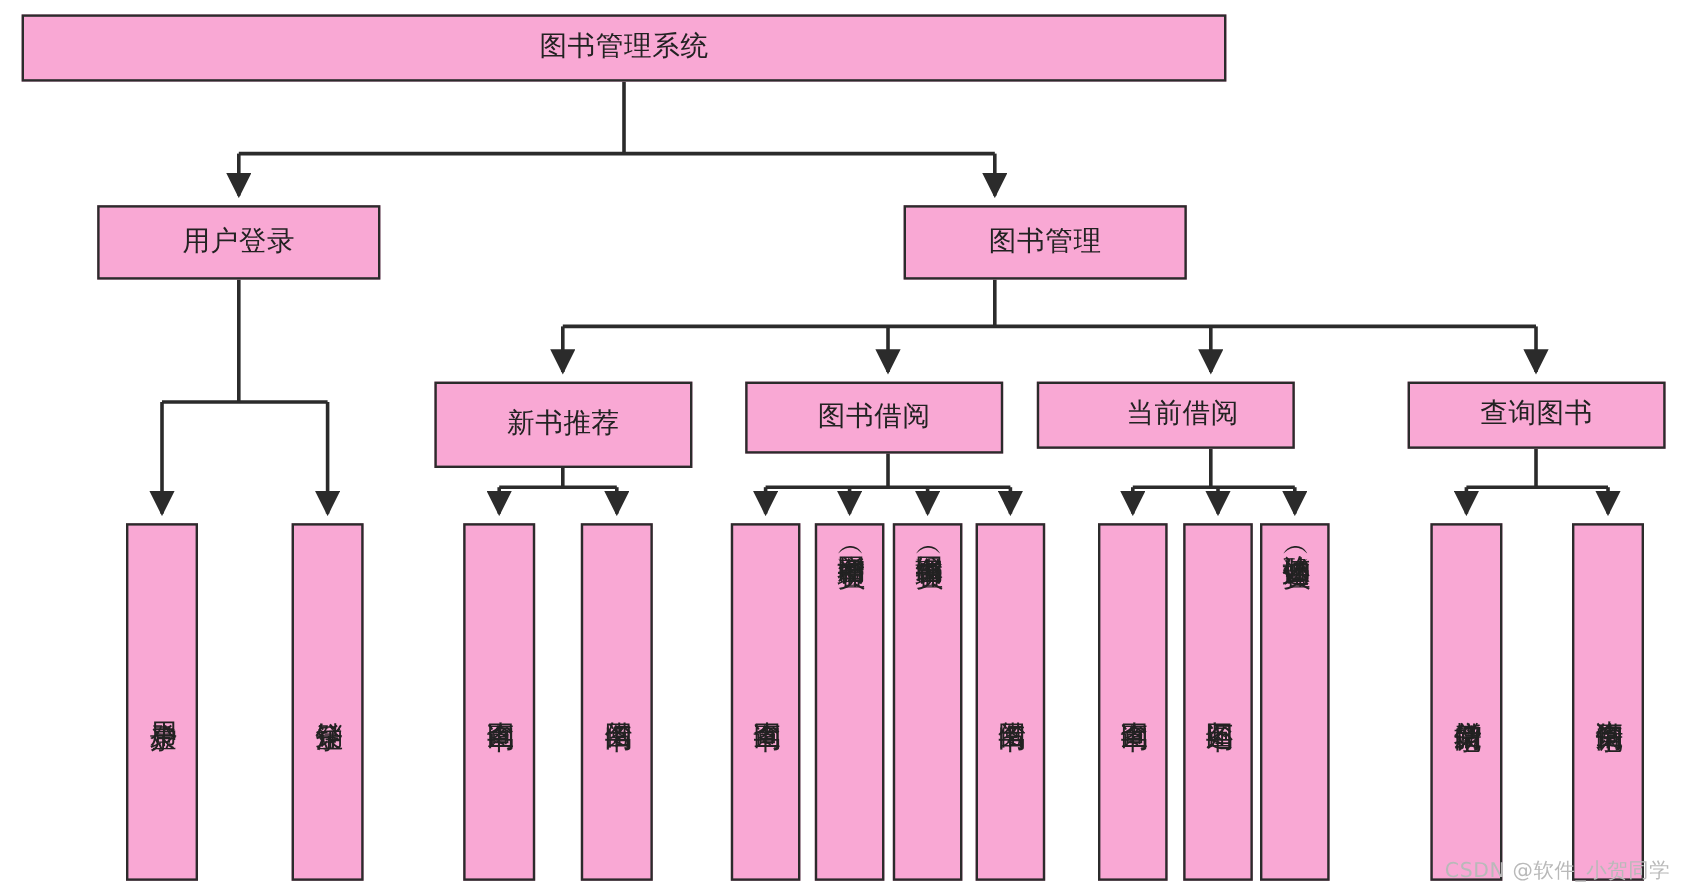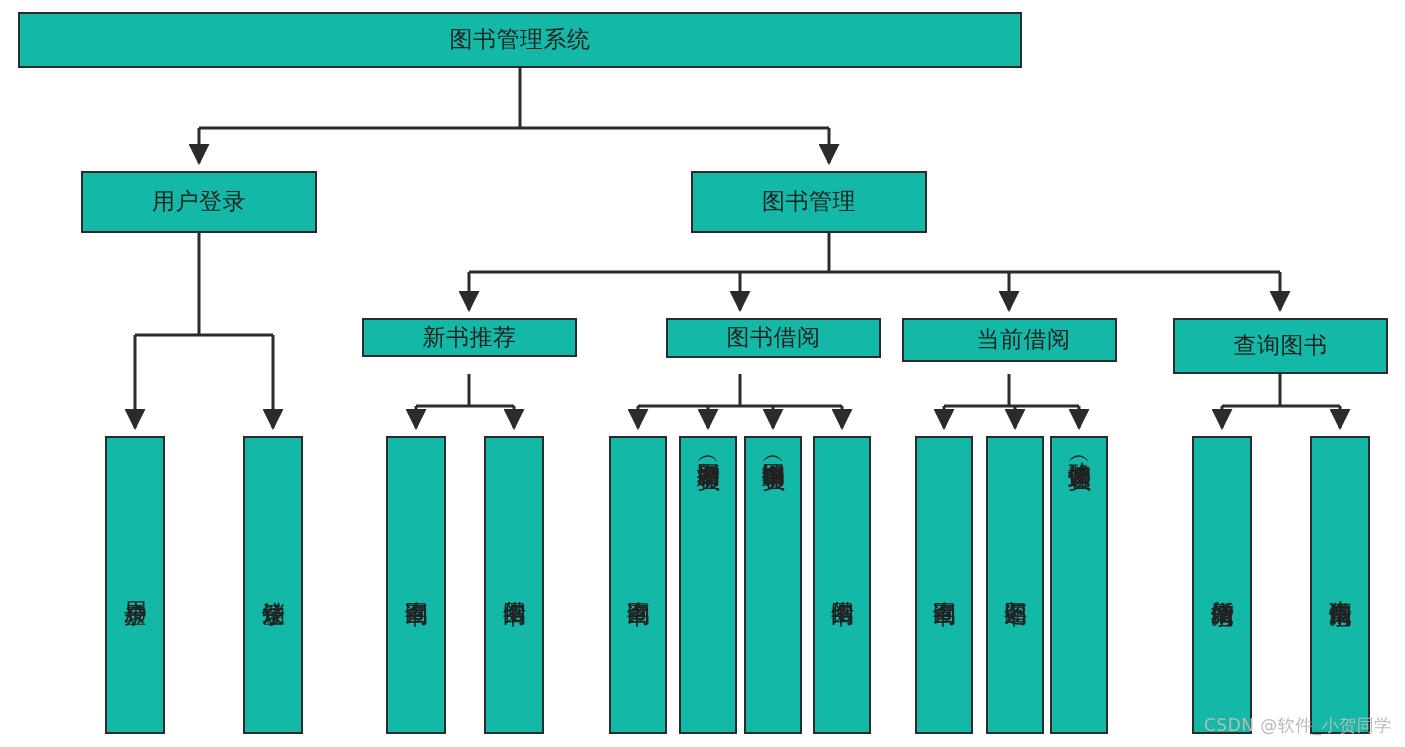--- a/index.html
+++ b/index.html
@@ -21,21 +21,21 @@
     position: absolute;
     left: 0;
     top: 0;
     width: 1405px;
     height: 747px;
   }
   .node {
     position: absolute;
     box-sizing: border-box;
     border: 2px solid #2b2b2b;
-    background: #14b8a6;
+    background: #f9a8d4;
     display: flex;
     align-items: center;
     justify-content: center;
     color: #222222;
   }
   .node-h {
     font-size: 23px;
     line-height: 1.1;
     letter-spacing: 0.5px;
     white-space: nowrap;
@@ -122,31 +122,31 @@
     </g>
   </svg>
 
   <div class="node node-h" style="left: 18px; top: 12px; width: 1004px; height: 56px;">
     <span>图书管理系统</span>
   </div>
 
   <div class="node node-h" style="left: 81px; top: 171px; width: 236px; height: 62px;">
     <span>用户登录</span>
   </div>
-  <div class="node node-h" style="left: 691px; top: 171px; width: 236px; height: 62px;">
+  <div class="node node-h" style="left: 753px; top: 171px; width: 236px; height: 62px;">
     <span>图书管理</span>
   </div>
 
-  <div class="node node-h" style="left: 362px; top: 318px; width: 215px; height: 39px;">
+  <div class="node node-h" style="left: 362px; top: 318px; width: 215px; height: 72px;">
     <span>新书推荐</span>
   </div>
-  <div class="node node-h" style="left: 666px; top: 318px; width: 215px; height: 40px;">
+  <div class="node node-h" style="left: 621px; top: 318px; width: 215px; height: 60px;">
     <span>图书借阅</span>
   </div>
-  <div class="node node-h" style="left: 902px; top: 318px; width: 215px; height: 44px; padding-left: 28px;">
+  <div class="node node-h" style="left: 864px; top: 318px; width: 215px; height: 56px; padding-left: 28px;">
     <span>当前借阅</span>
   </div>
   <div class="node node-h" style="left: 1173px; top: 318px; width: 215px; height: 56px;">
     <span>查询图书</span>
   </div>
 
   <div class="node node-v" style="left: 105px; top: 436px; width: 60px; height: 298px; align-items: center;">
     <span class="vlabel midtext">用户登录</span>
   </div>
   <div class="node node-v" style="left: 243px; top: 436px; width: 60px; height: 298px; align-items: center;">

